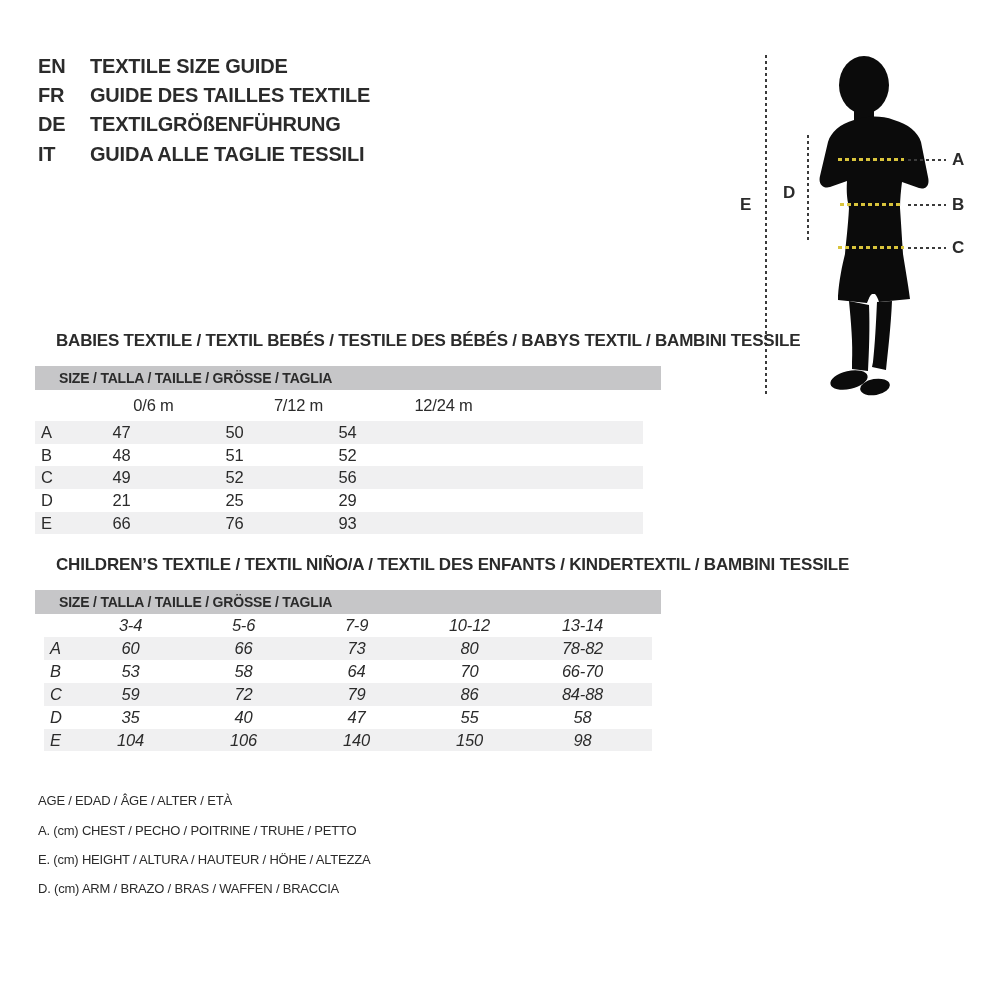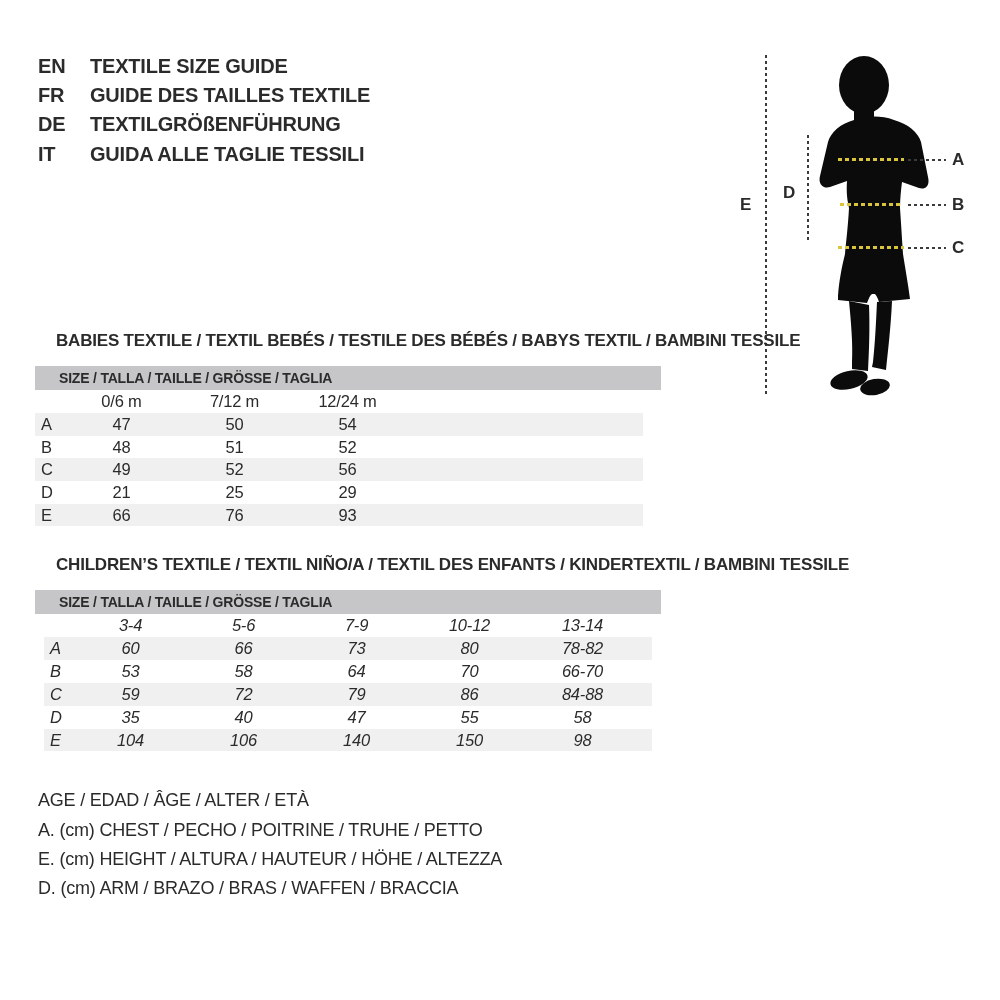--- a/index.html
+++ b/index.html
@@ -26,21 +26,21 @@
   .size-bar{position:absolute;width:602px;height:24px;background:#c6c6c8;
     display:flex;align-items:center;padding-left:24px;font-size:14px;font-weight:700;}
   .t-rows{position:absolute;width:608px;}
   .t-row{display:flex;align-items:center;font-size:16.5px;}
   .t-row.odd{background:#f0f0f1;}
   .c-lbl{width:30px;padding-left:6px;box-sizing:border-box;}
   .c-val{width:113px;text-align:center;}
 
   
   .legend{left:38px;top:786px;}
-  .legend-line{height:29.4px;display:flex;align-items:center;font-size:18px;font-weight:400;white-space:nowrap;}
+  .legend-line{height:29.4px;display:flex;align-items:center;font-size:13px;font-weight:400;white-space:nowrap;}
 </style>
 </head>
 <body>
 
 <div class="abs lang-list">
   <div class="lang-row">
     <span class="lang-code">EN</span>
     <span>TEXTILE SIZE GUIDE</span>
   </div>
   <div class="lang-row">
@@ -81,21 +81,21 @@
 
 <div class="mlabel" style="left:952px;top:150px;">A</div>
 <div class="mlabel" style="left:952px;top:195px;">B</div>
 <div class="mlabel" style="left:952px;top:238px;">C</div>
 <div class="mlabel" style="left:783px;top:183px;">D</div>
 <div class="mlabel" style="left:740px;top:195px;">E</div>
 
 <div class="sec-title" style="left:38px;top:331px;">BABIES TEXTILE / TEXTIL BEBÉS / TESTILE DES BÉBÉS / BABYS TEXTIL / BAMBINI TESSILE</div>
 <div class="size-bar" style="left:35px;top:366px;">SIZE / TALLA / TAILLE / GRÖSSE / TAGLIA</div>
 <div class="t-rows" style="left:35px;top:390px;">
-  <div class="t-row" style="height:23px;">
+  <div class="t-row" style="height:31px;gap:32px;">
     <div class="c-lbl"></div>
     <div class="c-val">0/6 m</div>
     <div class="c-val">7/12 m</div>
     <div class="c-val">12/24 m</div>
   </div>
   <div class="t-row odd" style="height:22.7px;">
     <div class="c-lbl">A</div>
     <div class="c-val">47</div>
     <div class="c-val">50</div>
     <div class="c-val">54</div>

